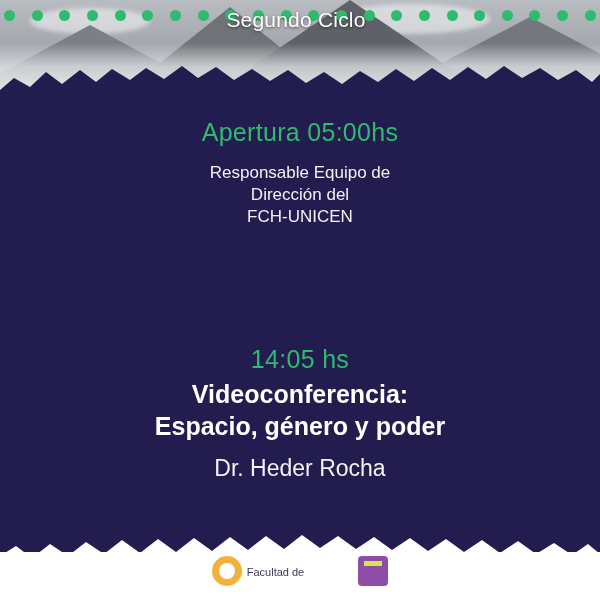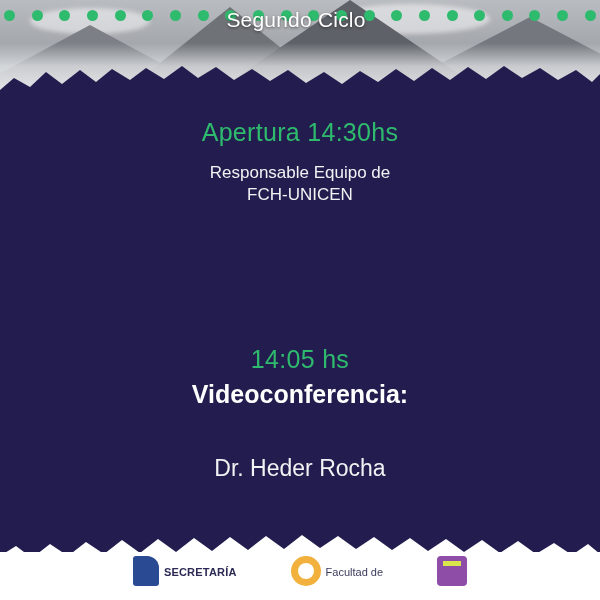--- a/index.html
+++ b/index.html
@@ -288,50 +288,46 @@
     <span class="dot"></span>
     <span class="dot"></span>
     <span class="dot"></span>
   </div>
 
   <div class="content">
 
     <div class="cycle-title">Segundo Ciclo</div>
 
     <div class="block" style="top:118px;">
-      <div class="time-green">Apertura 14:30hs</div>
+      <div class="time-green">Apertura 05:00hs</div>
     </div>
     <div class="block" style="top:162px;">
       <div class="line-light">Responsable Equipo de</div>
+      <div class="line-light">Dirección del</div>
       <div class="line-light">FCH-UNICEN</div>
     </div>
 
     <div class="block" style="top:345px;">
       <div class="time-green">14:05 hs</div>
     </div>
     <div class="block" style="top:378px;">
       <div class="line-bold">Videoconferencia:</div>
+      <div class="line-bold">Espacio, género y poder</div>
     </div>
     <div class="block" style="top:455px;text-align:center;">
       <div class="speaker">Dr. Heder Rocha</div>
     </div>
   </div>
 
   <div class="bottom-strip"></div>
   <svg class="torn-bottom" viewBox="0 0 600 90" preserveAspectRatio="none">
     <path d="M0,46 L16,36 L32,48 L50,34 L68,46 L86,32 L104,44 L122,30 L140,43 L158,29 L176,42 L194,28 L212,41 L230,27 L248,40 L266,26 L284,39 L302,25 L320,38 L338,26 L356,39 L374,27 L392,40 L410,28 L428,41 L446,29 L464,42 L482,30 L500,43 L518,31 L536,44 L554,33 L572,45 L588,34 L600,44 L600,90 L0,90 Z" fill="#ffffff"></path>
   </svg>
 
   <div class="logos">
-    <div class="logo">
-      <span class="logo-mark mark-blue"></span>
-      <span class="logo-text">
-        <span class="logo-t1">SECRETARÍA</span>
-      </span>
-    </div>
     <div class="logo">
       <span class="logo-mark mark-round"></span>
       <span class="logo-text">
         <span class="logo-t2">Facultad de</span>
       </span>
     </div>
     <div class="logo">
       <span class="logo-mark mark-purple"></span>
     </div>
   </div>

